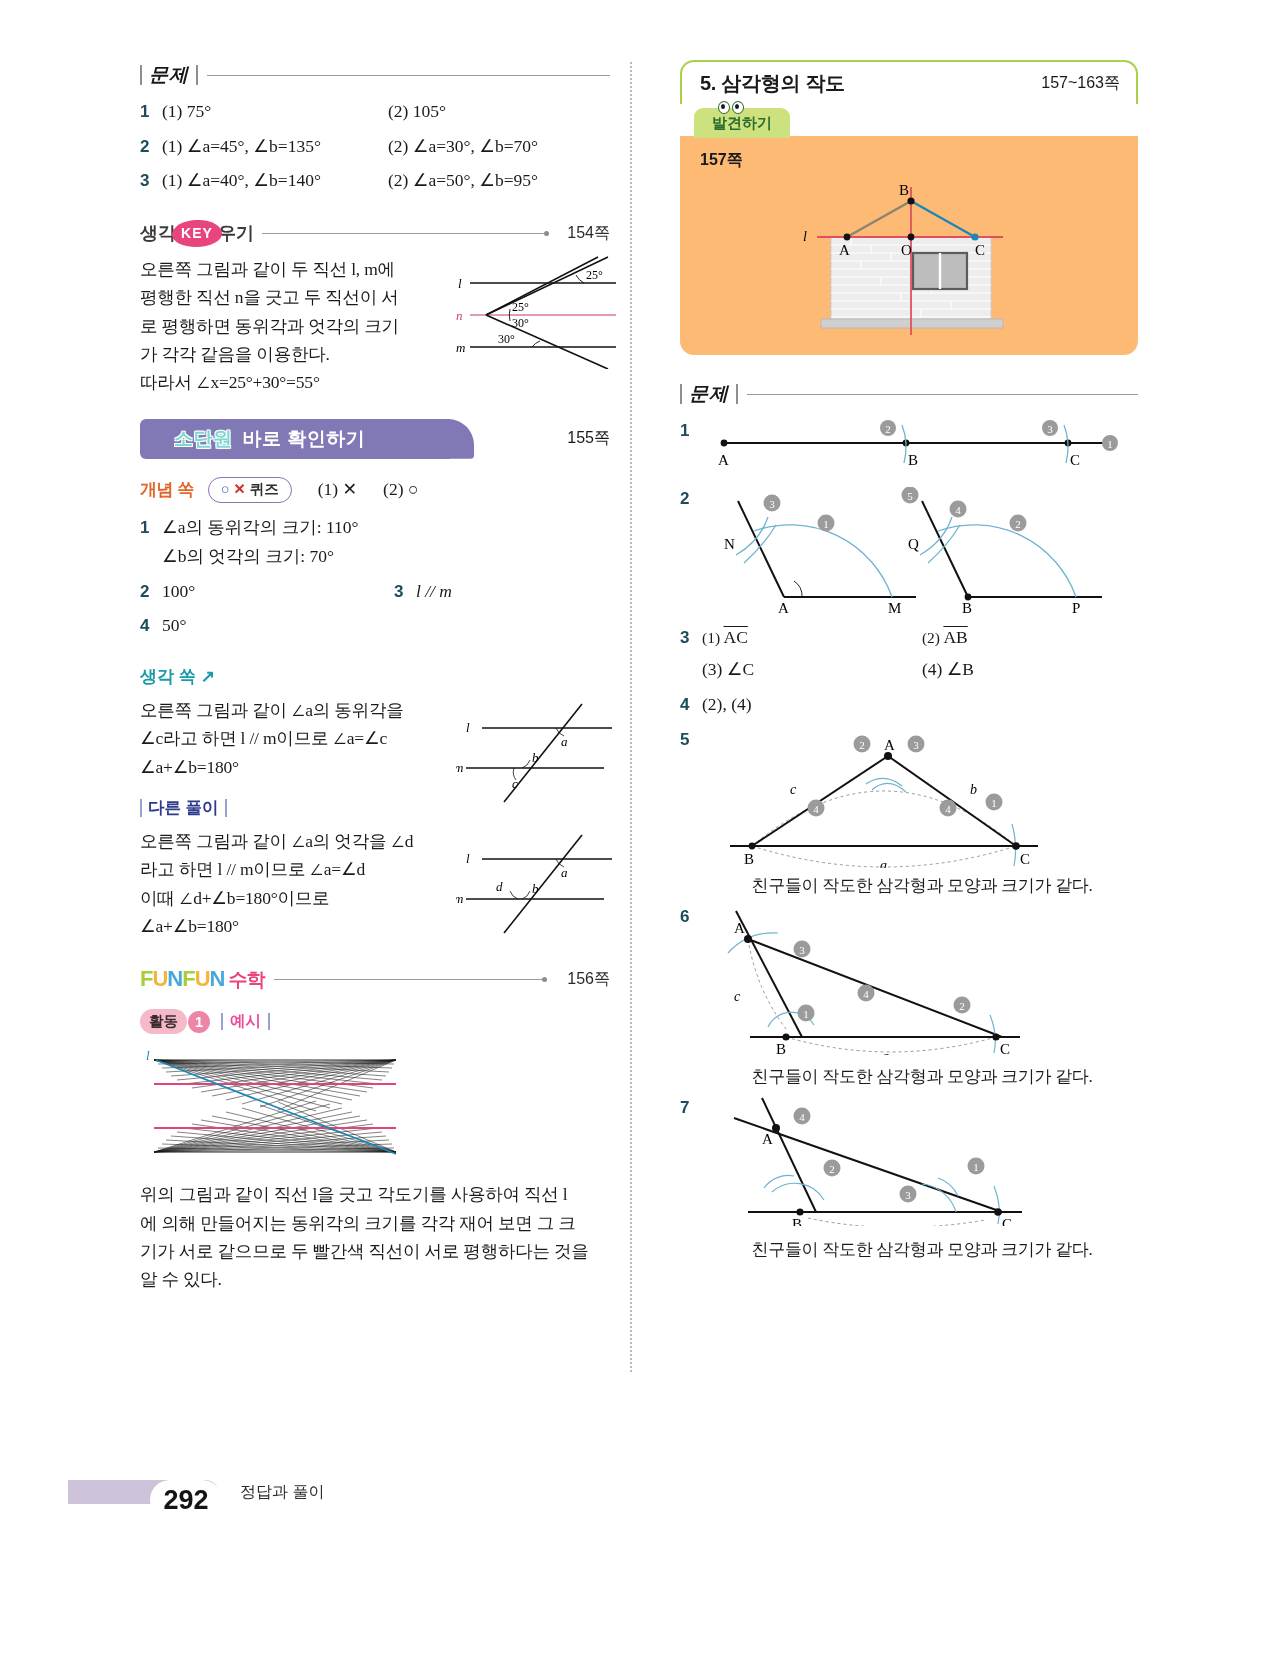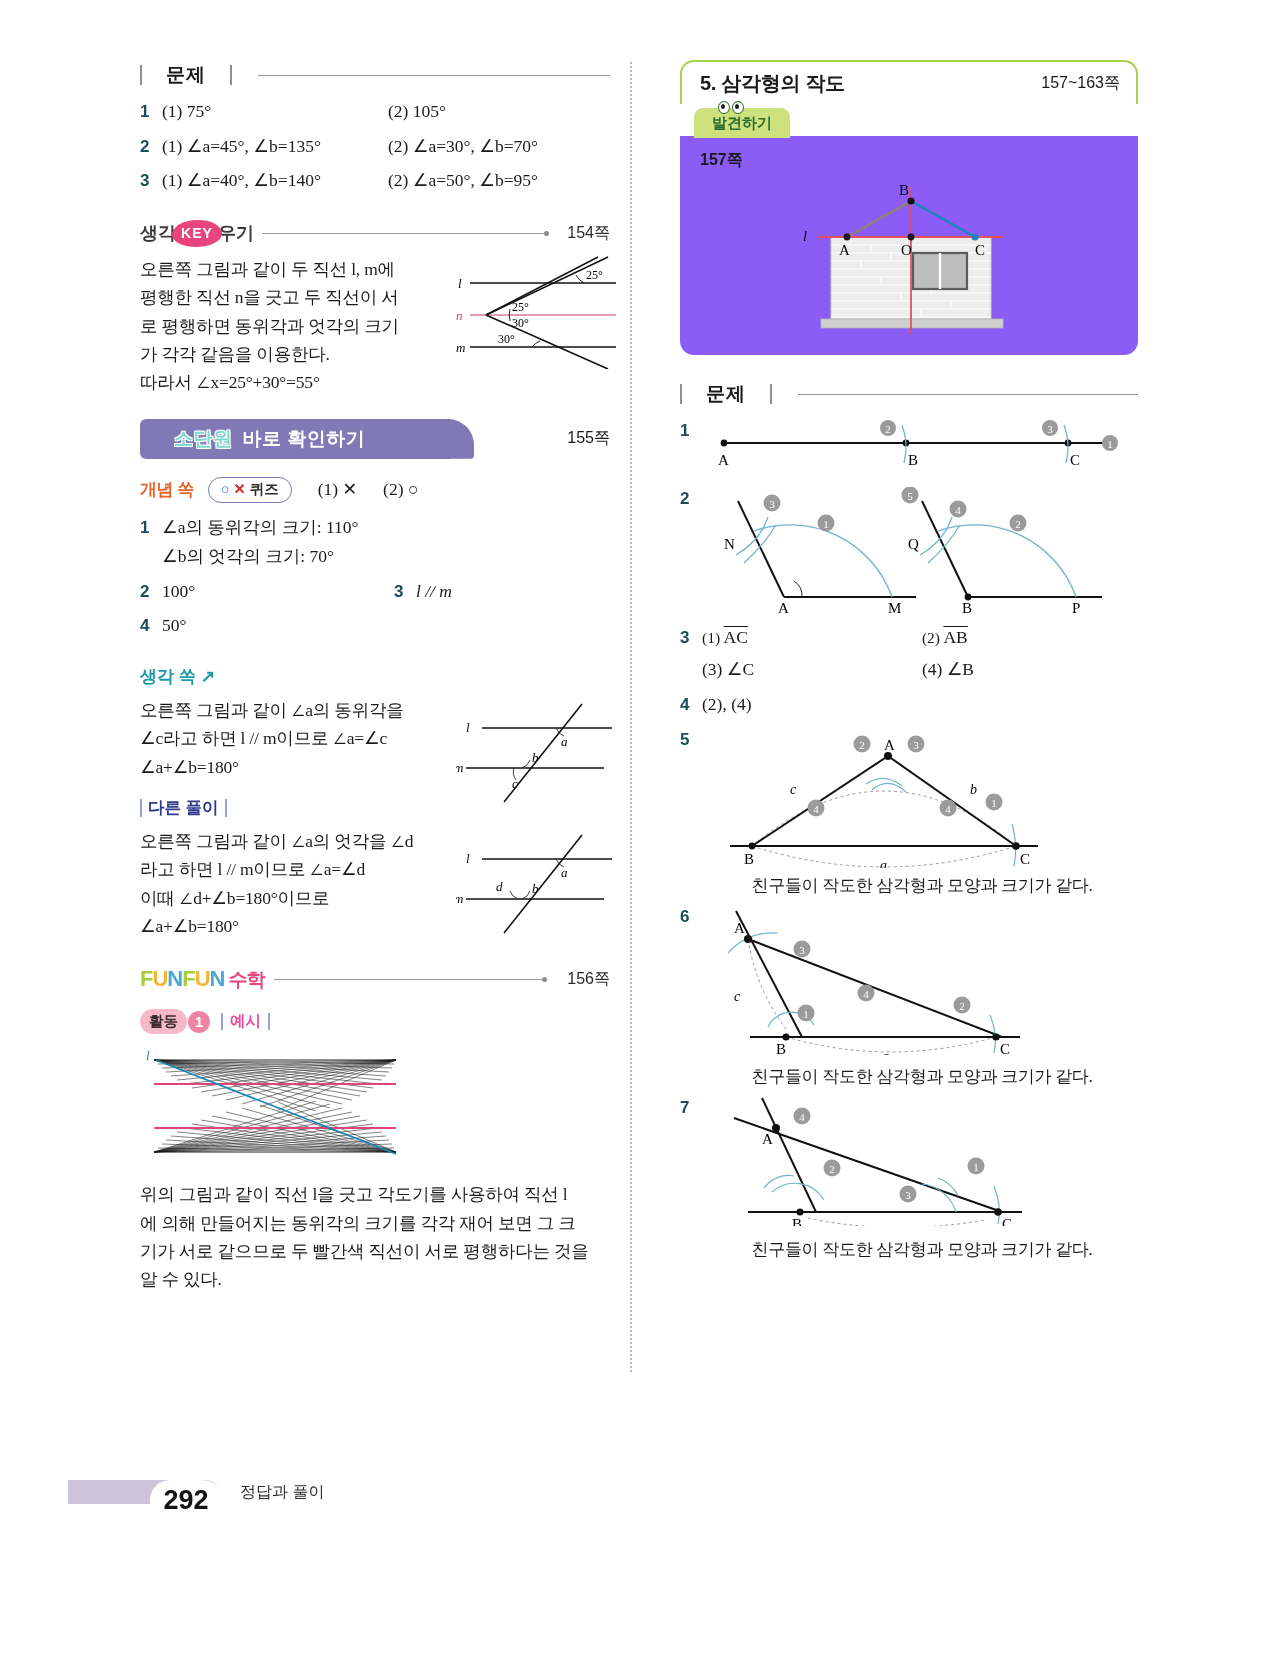--- a/index.html
+++ b/index.html
@@ -40,22 +40,23 @@
     top: 62px;
     width: 0;
     height: 1310px;
     border-left: 2px dotted #b9b9b9;
   }
 
   
   .hdr-bar {
     display: flex;
     align-items: center;
-    gap: 24px;
+    gap: 7px;
     height: 30px;
+    font-style: italic;
   }
   .hdr-pipe {
     width: 2px;
     height: 20px;
     background: #8e8e8e;
     display: inline-block;
   }
   .hdr-title {
     font-family: "Liberation Sans", sans-serif;
     font-weight: bold;
@@ -389,21 +390,21 @@
   .eyes i {
     width: 10px; height: 11px; border-radius: 50%;
     background: #fff; border: 1.6px solid #2b6b2f;
     display: inline-block; position: relative;
   }
   .eyes i::after {
     content: ""; position: absolute; width: 4px; height: 5px;
     border-radius: 50%; background: #1b1b1b; left: 2px; top: 2px;
   }
   .greenbody {
-    background: #8b5cf6;
+    background: #fdba74;
     border: 2.5px solid transparent;
     border-radius: 0 0 14px 14px;
     margin-top: -2px;
     padding: 12px 0 14px 0;
     position: relative;
   }
   .pg-inline {
     font-family: "Liberation Sans", sans-serif;
     font-weight: bold;
     font-size: 16px;

